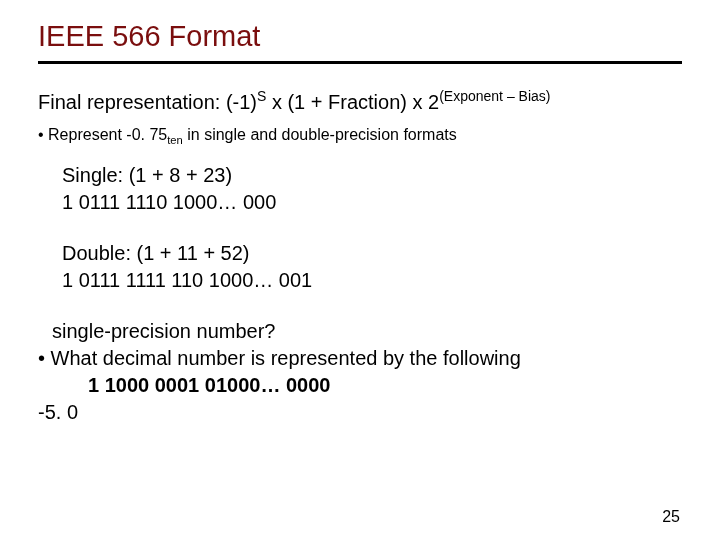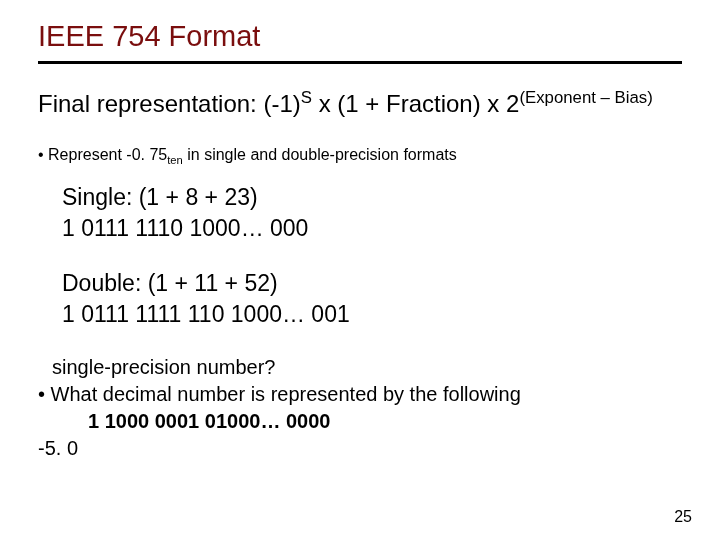--- a/index.html
+++ b/index.html
@@ -22,53 +22,53 @@
       font-size: 29px;
       font-weight: normal;
       margin: 0 0 8px 0;
     }
     .rule {
       border: none;
       border-top: 3px solid #000;
       margin: 0 0 24px 0;
     }
     .line {
-      font-size: 24px;
-      margin-bottom: 28px;
+      font-size: 20px;
+      margin-bottom: 12px;
     }
     .sup {
       font-size: 0.7em;
       vertical-align: super;
     }
     .sub {
       font-size: 0.7em;
       vertical-align: sub;
     }
     .bullet {
       font-size: 16px;
       margin-bottom: 16px;
     }
     .sect {
-      font-size: 23px;
+      font-size: 20px;
       margin-left: 24px;
       margin-bottom: 24px;
       line-height: 1.35;
     }
     .pagenum {
       position: absolute;
-      right: 28px;
+      right: 40px;
       bottom: 14px;
       font-size: 16px;
     }
   </style>
 </head>
 <body>
 
 <div class="slide">
-  <h1 class="title">IEEE 754 Format</h1>
+  <h1 class="title">IEEE 566 Format</h1>
   <hr class="rule">
 
   <div class="line">
     <span>Final representation: (-1)</span><span class="sup">S</span><span> x (1 + Fraction) x 2</span><span class="sup">(Exponent – Bias)</span>
   </div>
 
   <div class="bullet">
     <span>• Represent  -0. 75</span><span class="sub">ten</span><span> in single and double-precision formats</span>
   </div>
 

